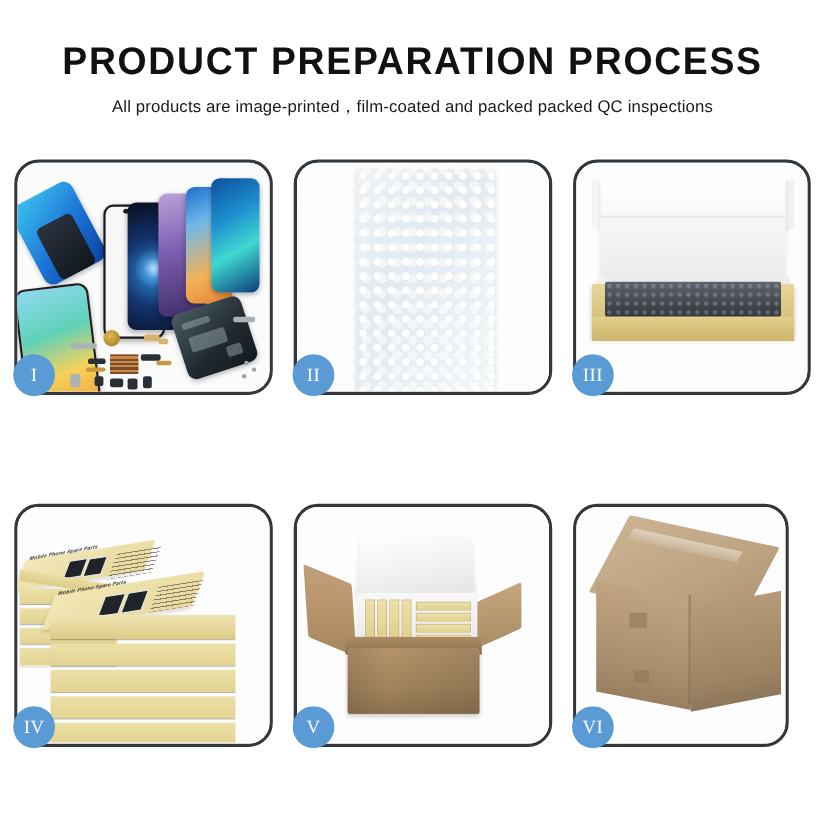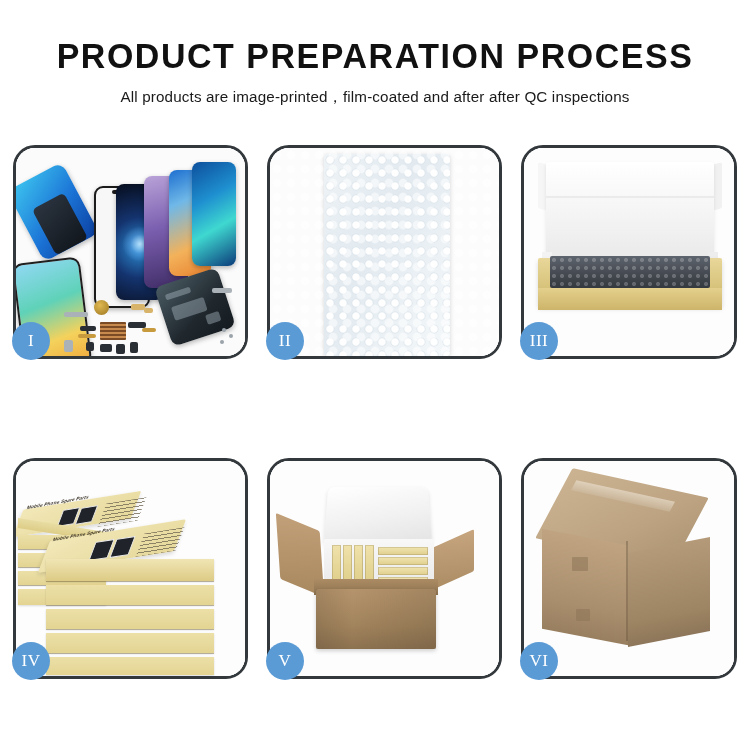--- a/index.html
+++ b/index.html
@@ -66,21 +66,21 @@
     letter-spacing:0.5px;
     z-index:9;
   }
 
   
   #p1{left:13px;  top:145px; width:235px; height:214px;}
   #p2{left:267px; top:145px; width:235px; height:214px;}
   #p3{left:521px; top:145px; width:216px; height:214px;}
   #p4{left:13px;  top:458px; width:235px; height:221px;}
   #p5{left:267px; top:458px; width:235px; height:221px;}
-  #p6{left:521px; top:458px; width:216px; height:221px;}
+  #p6{left:521px; top:458px; width:196px; height:221px;}
 
   
   .scene1{position:absolute;inset:0;background:#fbfbfb;}
   .ph{position:absolute;border-radius:7px;box-shadow:0 2px 5px rgba(0,0,0,.28);}
   .ph.f1{left:6px;top:24px;width:62px;height:80px;
     background:linear-gradient(150deg,#3ec6f0 0%,#1b74d6 55%,#0b3fa0 100%);
     transform:rotate(-28deg);border-radius:9px;}
   .ph.f1b{left:26px;top:50px;width:36px;height:52px;
     background:linear-gradient(160deg,#2b3440,#11161c);
     transform:rotate(-28deg);border-radius:5px;box-shadow:none;}
@@ -248,21 +248,21 @@
   .bc-seam{position:absolute;background:rgba(90,72,52,.35);}
   .bc-patch{position:absolute;background:rgba(140,116,86,.55);border-radius:1px;}
 </style>
 </head>
 <body>
 
 <div class="page">
 
   <div class="header">
     <h1 class="title">PRODUCT PREPARATION PROCESS</h1>
-    <p class="subtitle">All products are image-printed，film-coated and after after QC inspections</p>
+    <p class="subtitle">All products are image-printed，film-coated and packed packed QC inspections</p>
   </div>
 
   <div class="grid">
 
     <div class="panel" id="p1">
       <div class="panel-inner">
         <div class="scene1">
           <div class="ph f1"></div>
           <div class="ph f1b"></div>
           <div class="ph g1">

